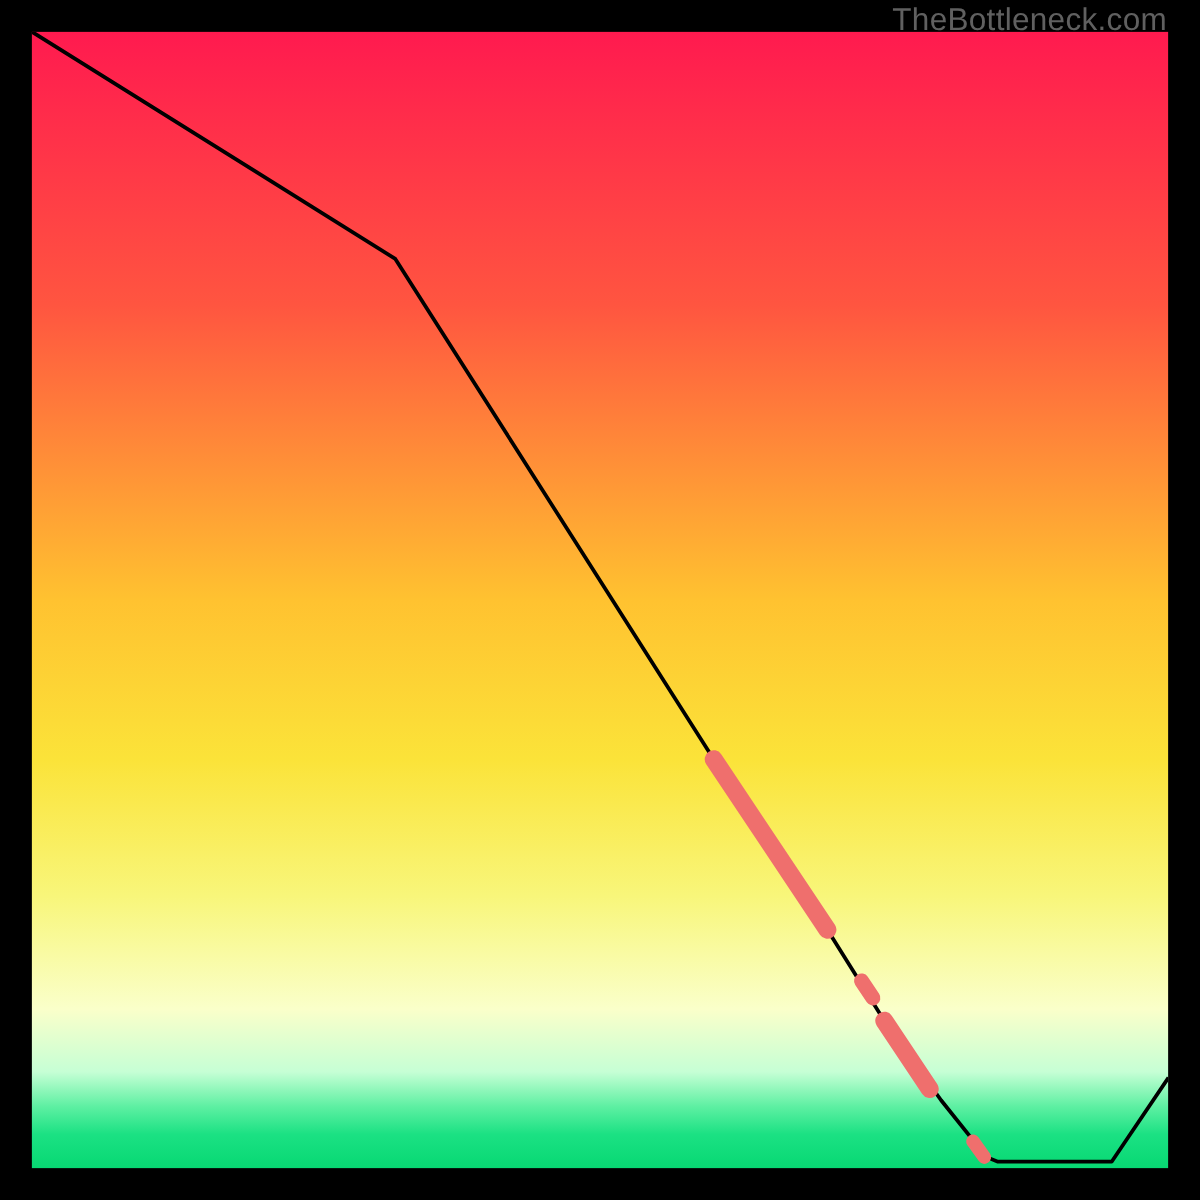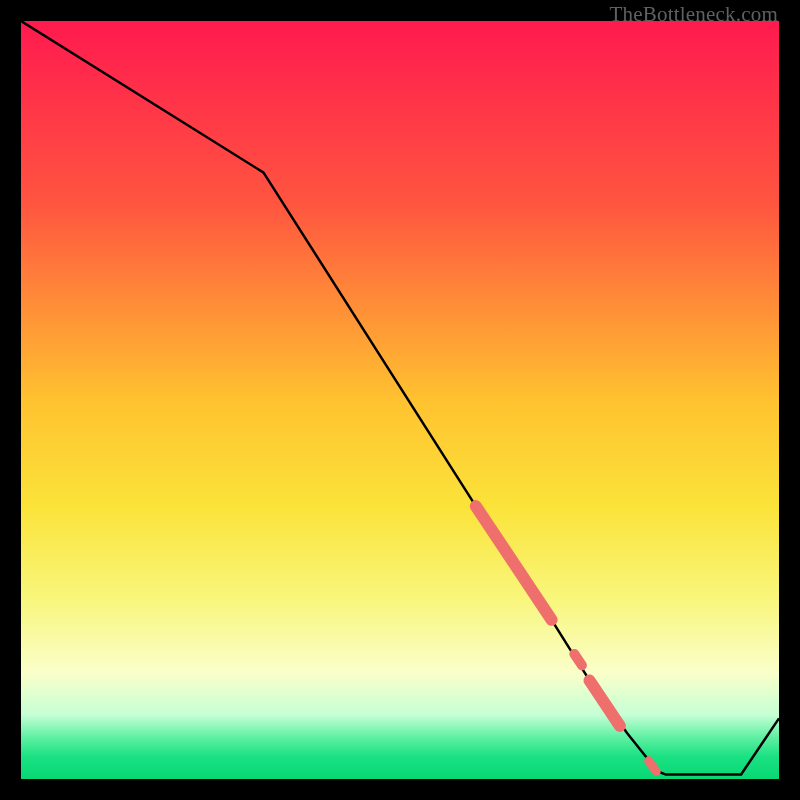--- a/index.html
+++ b/index.html
@@ -9,21 +9,20 @@
     height: 800px;
     overflow: hidden;
     background: #000;
     font-family: Arial, Helvetica, sans-serif;
   }
   .frame {
     position: relative;
     width: 800px;
     height: 800px;
     background: #000;
-    font-family: Liberation Serif, serif;
   }
   .plot-area {
     position: absolute;
     left: 21px;
     top: 21px;
     width: 758px;
     height: 758px;
     overflow: hidden;
   }
   .watermark {

